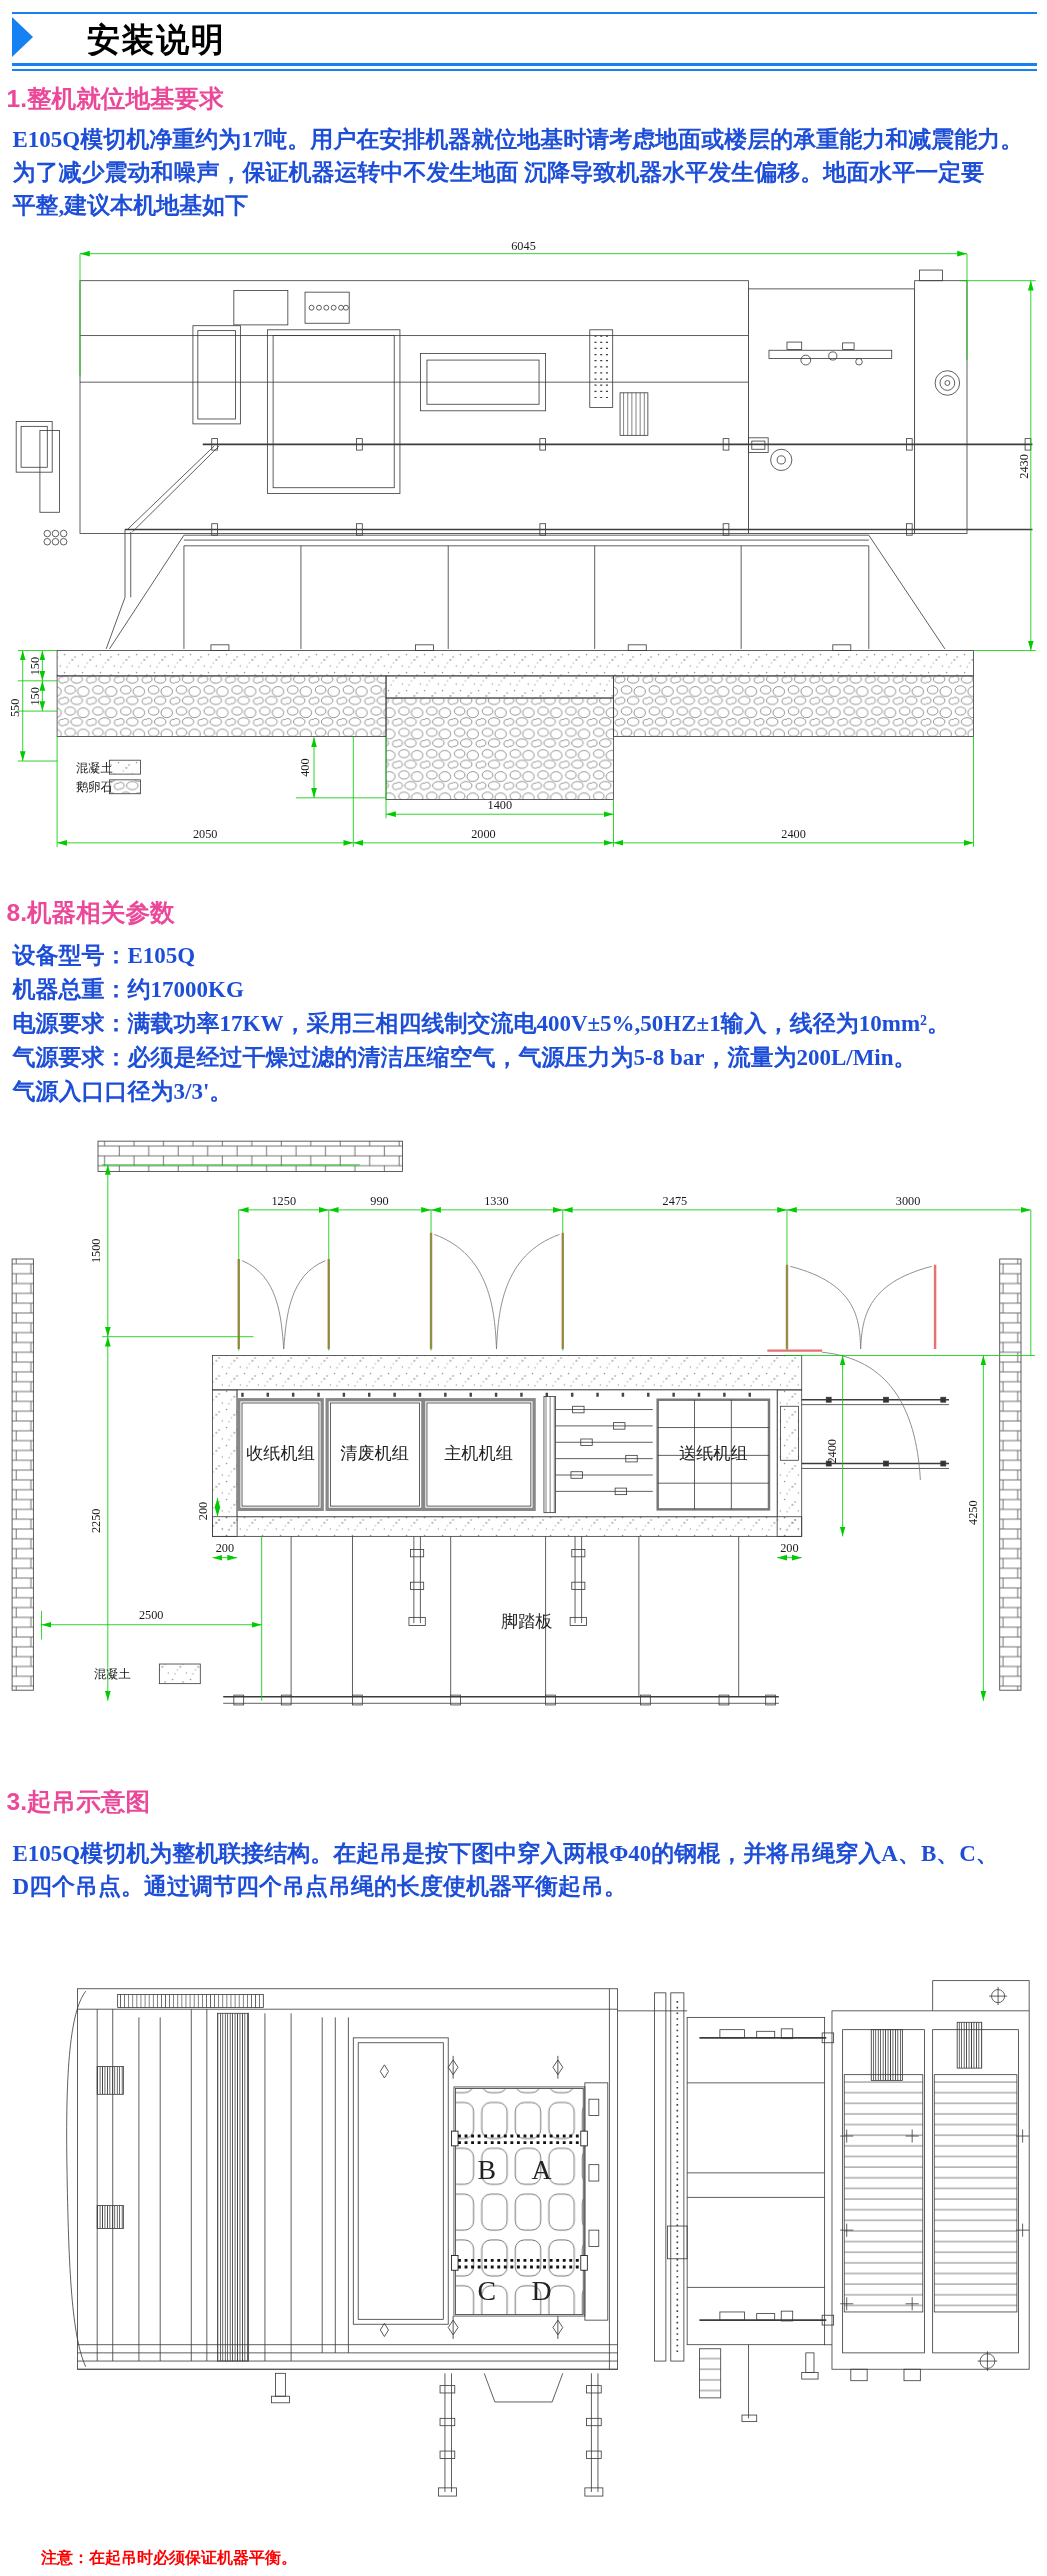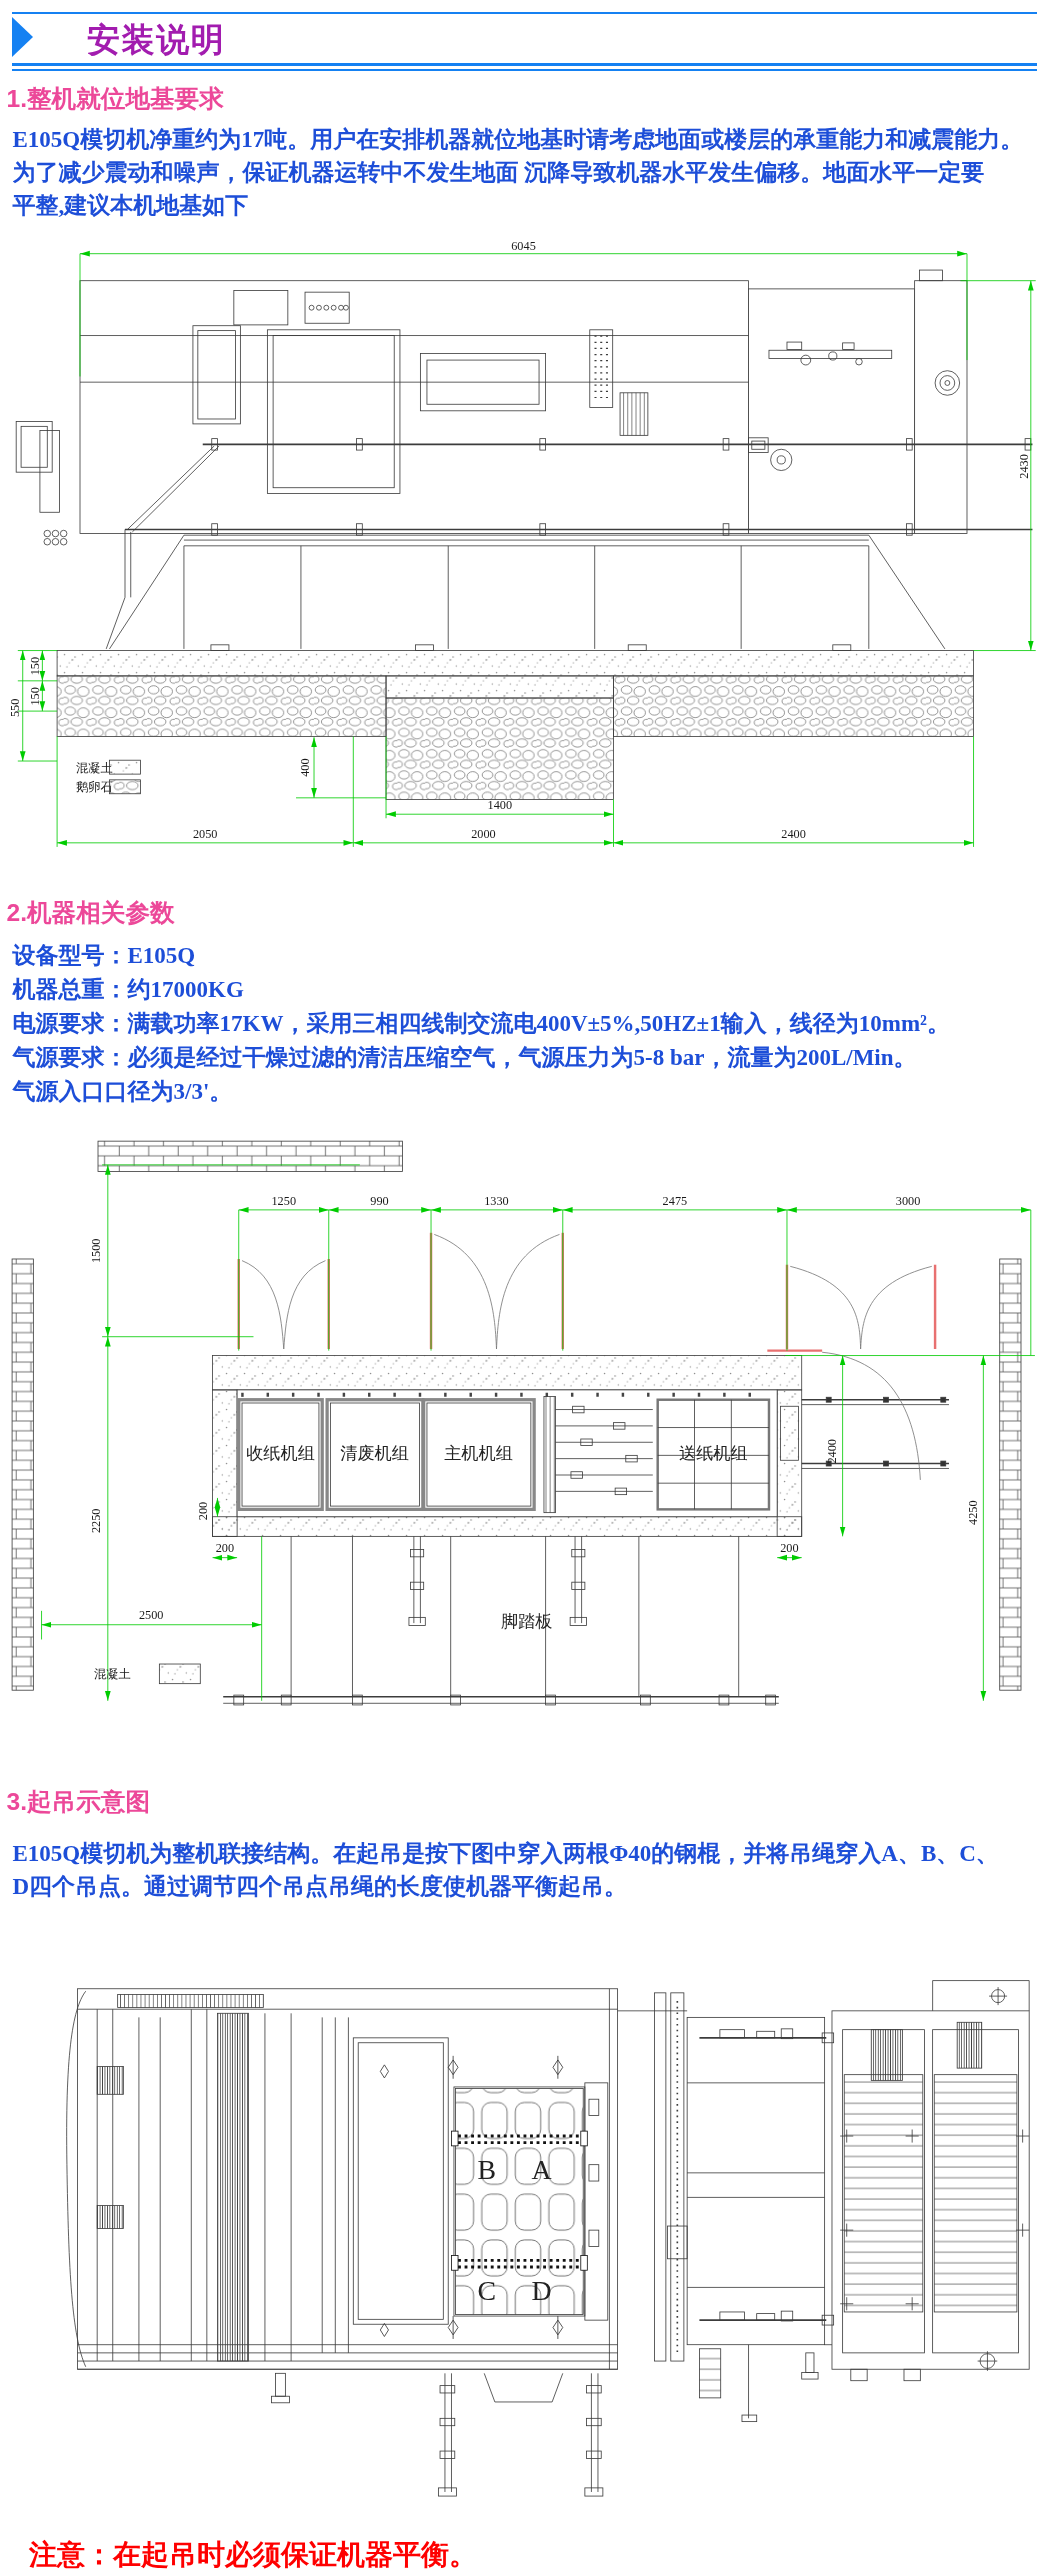--- a/index.html
+++ b/index.html
@@ -9,36 +9,36 @@
     overflow:hidden;
   }
   
   .hdr-line{position:absolute;left:11.5px;right:11.5px;background:#1581f2;}
   .hdr-arrow{
     position:absolute;left:12.3px;top:17px;width:0;height:0;
     border-left:21px solid #1581f2;border-top:20.5px solid transparent;border-bottom:20.5px solid transparent;
   }
   .hdr-title{
     position:absolute;left:87px;top:18px;margin:0;
-    font-size:33px;font-weight:bold;color:#a21caf;letter-spacing:1.6px;
+    font-size:33px;font-weight:bold;color:#000000;letter-spacing:1.6px;
     font-family:Liberation Sans, sans-serif;
   }
   
   .sec-title{
     position:absolute;left:6.5px;margin:0;font-size:24.6px;font-weight:bold;color:#ec4899;
     font-family:"Liberation Sans","DejaVu Sans",sans-serif;
   }
   .sec-body{
     position:absolute;left:6.5px;margin:6px;width:1038px;
     font-size:23px;line-height:33px;color:#1d4ed8;white-space:pre-line;font-weight:bold;
   }
   .s2-body{line-height:34px;}
   .note{
-    position:absolute;left:29px;top:2536px;margin:0;
-    font-size:28px;font-weight:bold;color:#fe0000;
+    position:absolute;left:29px;top:2536px;margin:12px;
+    font-size:16px;font-weight:bold;color:#fe0000;
   }
   svg{position:absolute;display:block;}
   svg text{font-family:"Liberation Serif","DejaVu Serif",serif;}
   .dimt{font-size:15px;fill:#1a1a1a;}
   .cnt{font-size:21px;fill:#222;}
   .big{font-size:34px;fill:#222;}
 </style>
 </head>
 <body>
 
@@ -219,21 +219,21 @@
   <text class="dimt" x="960" y="734" text-anchor="middle">2400</text>
 
   <g>
     <text class="dimt" x="83" y="653">混凝土</text>
     <rect x="124" y="639" width="38" height="17" fill="url(#spk1)" stroke="#3c3c3c"></rect>
     <text class="dimt" x="83" y="677">鹅卵石</text>
     <rect x="124" y="663" width="38" height="17" fill="url(#cob1)" stroke="#3c3c3c"></rect>
   </g>
 </svg>
 
-<h2 class="sec-title" style="top:896px;">2.机器相关参数</h2>
+<h2 class="sec-title" style="top:896px;">8.机器相关参数</h2>
 <p class="sec-body s2-body" style="top:933px;">设备型号：E105Q
 机器总重：约17000KG
 电源要求：满载功率17KW，采用三相四线制交流电400V±5%,50HZ±1输入，线径为10mm²。
 气源要求：必须是经过干燥过滤的清洁压缩空气，气源压力为5-8 bar，流量为200L/Min。
 气源入口口径为3/3'。</p>
 
 <svg style="left:8.2px;top:1136px;" width="1031" height="651" viewBox="0 0 1260 795">
   <defs>
     <marker id="ar2" markerWidth="13" markerHeight="10" refX="12" refY="5" orient="auto-start-reverse" markerUnits="userSpaceOnUse">
       <path d="M0,1.5 L12,5 L0,8.5 Z" fill="#00cc00"></path>

